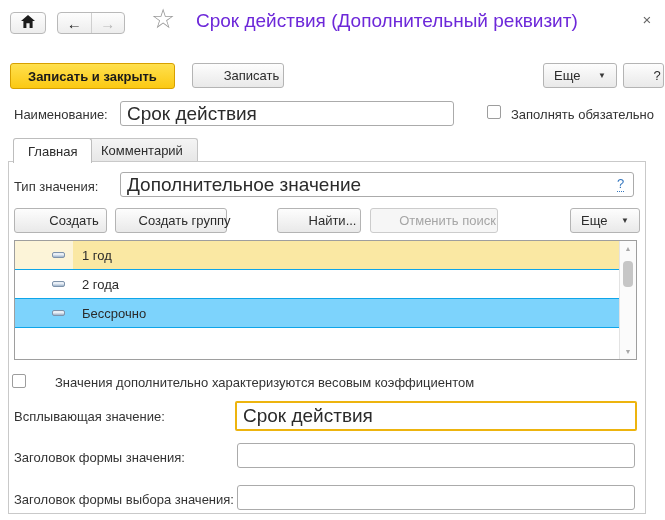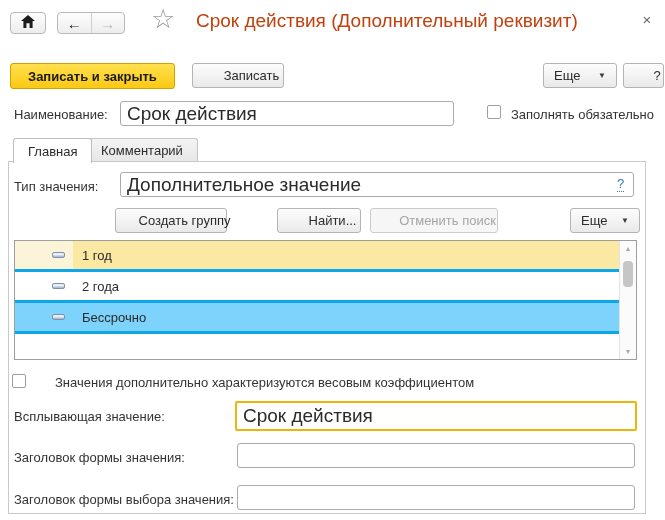--- a/index.html
+++ b/index.html
@@ -25,21 +25,21 @@
   .hdr-btn{position:absolute;top:12px;height:22px;box-sizing:border-box;
     background:linear-gradient(#fdfdfd,#ededed);border:1px solid #b9b9b9;border-radius:4px;
     display:flex;align-items:center;justify-content:center;cursor:pointer;}
   .home{left:10px;width:36px;}
   .navgroup{left:57px;width:68px;padding:0;}
   .navgroup .half{width:50%;height:100%;display:flex;align-items:center;justify-content:center;
     font-size:15px;font-weight:bold;}
   .navgroup .half.back{border-right:1px solid #cfcfcf;color:#1f1f1f;}
   .navgroup .half.fwd{color:#b8b8b8;}
   .star{position:absolute;left:151px;top:6px;font-size:27px;color:#9a9a9a;cursor:pointer;line-height:1;}
-  .wtitle{position:absolute;left:196px;top:10px;font-size:19px;color:#c2410c;white-space:nowrap;}
+  .wtitle{position:absolute;left:196px;top:10px;font-size:19px;color:#6d28d9;white-space:nowrap;}
   .close{position:absolute;left:638px;top:10px;width:18px;height:18px;display:flex;align-items:center;
     justify-content:center;font-size:15px;color:#666;cursor:pointer;}
 
   
   .lbl{position:absolute;color:#333;white-space:nowrap;}
   .inp{position:absolute;box-sizing:border-box;height:25px;border:1px solid #ababab;border-radius:3px;
     padding:0 6px;font-family:inherit;font-size:19px;color:#2b2b2b;background:#fff;outline:none;}
   .inp.focus{border:2px solid #edb40e;border-radius:2px;height:30px;}
   .chk{position:absolute;width:14px;height:14px;box-sizing:border-box;border:1px solid #9d9d9d;
     border-radius:2px;background:#fff;cursor:pointer;}
@@ -50,21 +50,21 @@
     padding:0 14px;border:1px solid #bdbdbd;border-bottom:none;border-radius:3px 3px 0 0;cursor:pointer;}
   .tab.active{left:13px;background:#ffffff;height:25px;z-index:3;}
   .tab.inactive{left:86px;background:linear-gradient(#f4f4f4,#e7e7e7);border-color:#c4c4c4;z-index:1;}
   .panel{position:absolute;left:8px;top:161px;width:638px;height:353px;box-sizing:border-box;
     border:1px solid #c9c9c9;background:#fff;z-index:2;}
 
   
   .list{position:absolute;left:14px;top:240px;width:623px;height:120px;box-sizing:border-box;
     border:1px solid #9e9e9e;background:#fff;overflow:hidden;}
   .rows{position:absolute;left:0;top:0;right:16px;}
-  .lrow{height:28px;display:flex;align-items:center;border-bottom:3px solid #0ea5e9;cursor:pointer;}
+  .lrow{height:28px;display:flex;align-items:center;border-bottom:1px solid #0ea5e9;cursor:pointer;}
   .lrow .cicon{width:58px;height:100%;display:flex;align-items:center;box-sizing:border-box;padding-left:37px;}
   .lrow .itm{width:13px;height:6px;border-radius:2px;border:1px solid #7e93ab;
     background:linear-gradient(#e9eff6 40%,#9db3cb);box-sizing:border-box;}
   .lrow .txt{margin-left:9px;}
   .lrow.sel{background:#fae8a3;}
   .lrow.sel .cicon{background:#fcf4d8;}
   .lrow.alt{background:#7dd3fc;}
   .sbar{position:absolute;top:0;right:0;bottom:0;width:16px;background:#fbfbfb;border-left:1px solid #e3e3e3;}
   .sbar .arrow{position:absolute;left:0;width:100%;text-align:center;font-size:7px;color:#a8a8a8;cursor:pointer;}
   .sbar .up{top:4px;} .sbar .dn{bottom:4px;}
@@ -113,20 +113,21 @@
   </div>
   <div class="tab active">
     <span>Главная</span>
   </div>
   <div class="panel"></div>
 
   <div class="lbl" style="left:14px;top:179px;z-index:4;">Тип значения:</div>
   <input class="inp" style="left: 120px; top: 172px; width: 514px; z-index: 4;" value="Дополнительное значение">
   <div class="helplink" style="left:617px;top:176px;z-index:4;">?</div>
 
+  <button class="btn" style="left:14px;top:208px;width:93px;z-index:4;">Создать</button>
   <button class="btn" style="left:115px;top:208px;width:112px;z-index:4;">Создать группу</button>
   <button class="btn" style="left:277px;top:208px;width:84px;z-index:4;">Найти...</button>
   <button class="btn disabled" style="left:370px;top:208px;width:128px;z-index:4;">Отменить поиск</button>
   <div class="btn" style="left:570px;top:208px;width:70px;justify-content:space-between;padding:0 10px;box-sizing:border-box;z-index:4;">
     <span>Еще</span>
     <span class="caret">▼</span>
   </div>
 
   <div class="list" style="z-index:4;">
     <div class="rows">

